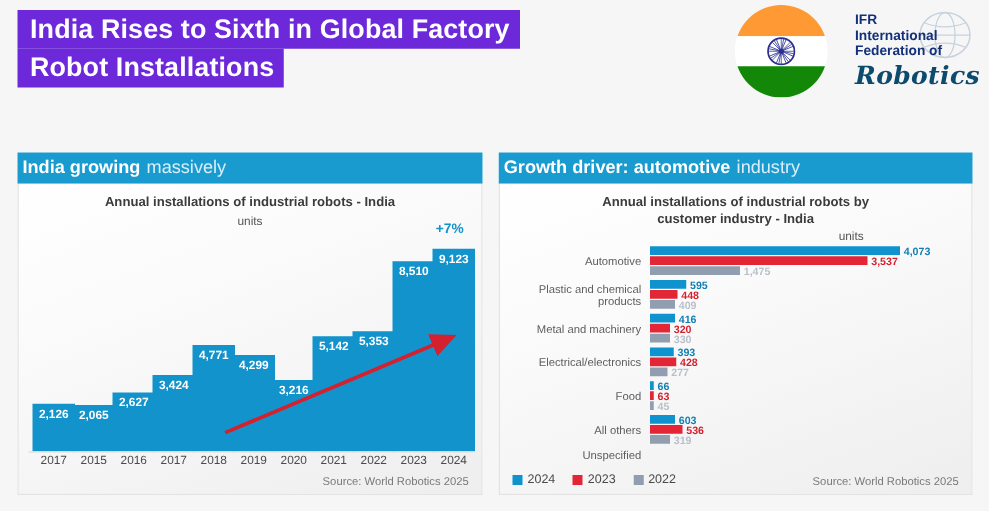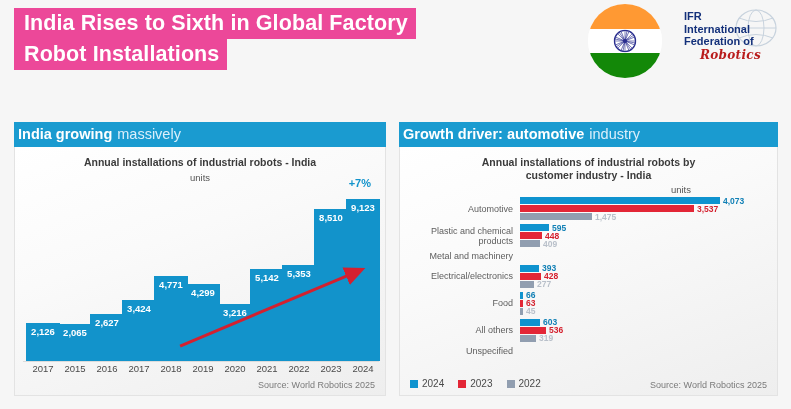--- a/index.html
+++ b/index.html
@@ -7,21 +7,21 @@
     width:791px;height:409px;overflow:hidden;
     background:#f7f7f7;
     font-family:"Liberation Sans", sans-serif;
     position:relative;
   }
   .page{position:absolute;inset:0;background:#f6f6f6;}
 
   
   .title-wrap{position:absolute;left:14px;top:8px;width:520px;}
   .title-line{
-    display:inline-block;background:#ec4899;color:#ffffff;
+    display:inline-block;background:#6d28d9;color:#ffffff;
     font-size:21.5px;font-weight:bold;line-height:26px;
     padding:2px 8px 3px 10px;letter-spacing:0.1px;white-space:nowrap;
   }
 
   .flag{
     position:absolute;left:588px;top:4px;width:74px;height:74px;border-radius:50%;
     overflow:hidden;background:#fff;
   }
   .flag .band{position:absolute;left:0;width:100%;height:33.34%;}
   .flag .saffron{top:0;background:#ff9933;}
@@ -31,22 +31,22 @@
     position:absolute;left:50%;top:50%;transform:translate(-50%,-50%);
     width:23px;height:23px;
   }
 
   .ifr-logo{position:absolute;left:684px;top:8px;width:100px;height:62px;}
   .ifr-text{
     color:#13307a;font-weight:bold;font-size:11px;line-height:12.5px;
     position:absolute;left:0;top:2px;width:92px;
   }
   .ifr-script{
-    position:absolute;left:16px;top:40px;color:#b91c1c;
-    font-family:"DejaVu Serif", serif;font-style:italic;font-size:12px;font-weight:bold;
+    position:absolute;left:0;top:40px;color:#0c4a6e;
+    font-family:"DejaVu Serif", serif;font-style:italic;font-size:20px;font-weight:bold;
     letter-spacing:0.3px;
   }
   .ifr-globe{position:absolute;left:48px;top:0px;opacity:.45;}
 
   
   .panel{position:absolute;top:122px;height:274px;background:#ffffff;}
   .panel.left{left:14px;width:372px;}
   .panel.right{left:399px;width:379px;}
 
   .panel-head{
@@ -321,20 +321,34 @@
                 <span class="bval y2023">448</span>
               </div>
               <div class="bline">
                 <div class="bbar y2022" style="width: 20px;"></div>
                 <span class="bval y2022">409</span>
               </div>
             </div>
           </div>
           <div class="brow">
             <div class="blabel">Metal and machinery</div>
+            <div class="bstack">
+              <div class="bline">
+                <div class="bbar y2024" style="width: 20px;"></div>
+                <span class="bval y2024">416</span>
+              </div>
+              <div class="bline">
+                <div class="bbar y2023" style="width: 16px;"></div>
+                <span class="bval y2023">320</span>
+              </div>
+              <div class="bline">
+                <div class="bbar y2022" style="width: 16px;"></div>
+                <span class="bval y2022">330</span>
+              </div>
+            </div>
           </div>
           <div class="brow">
             <div class="blabel">Electrical/electronics</div>
             <div class="bstack">
               <div class="bline">
                 <div class="bbar y2024" style="width: 19px;"></div>
                 <span class="bval y2024">393</span>
               </div>
               <div class="bline">
                 <div class="bbar y2023" style="width: 21px;"></div>

